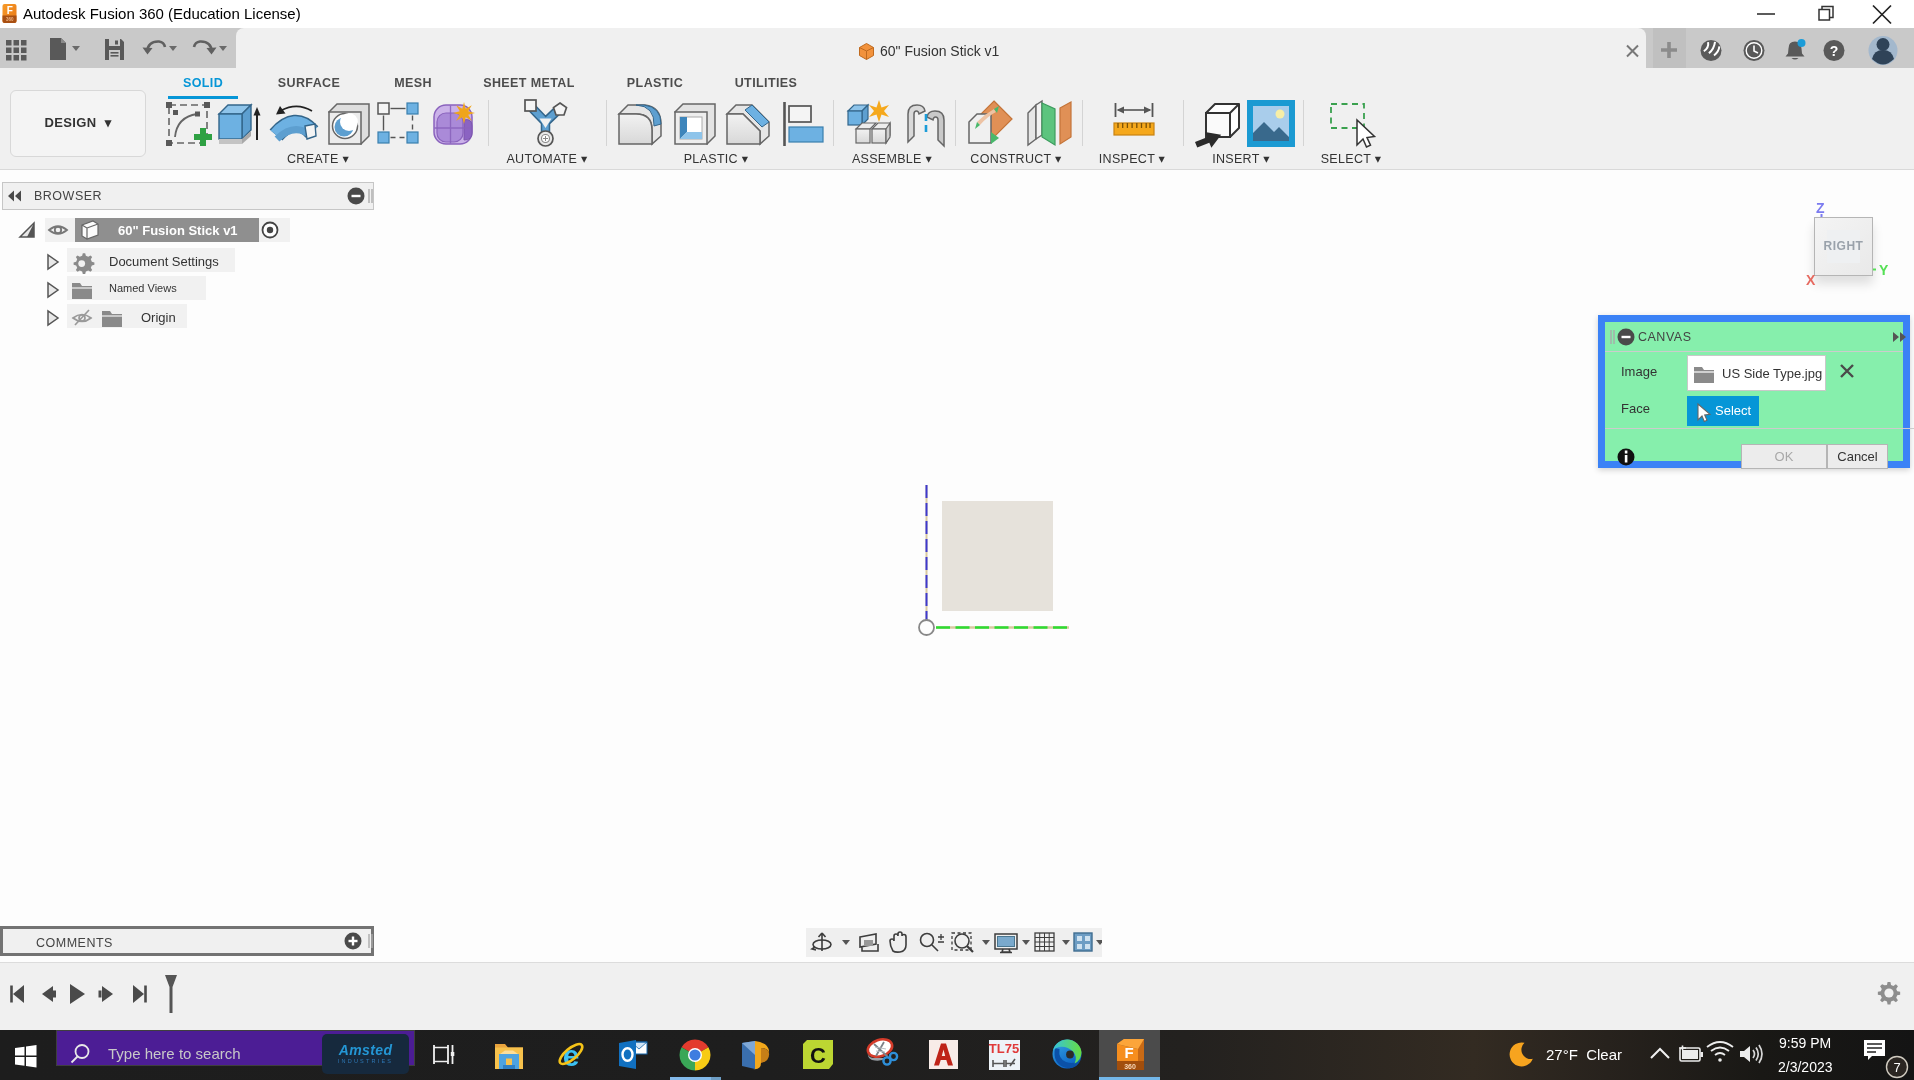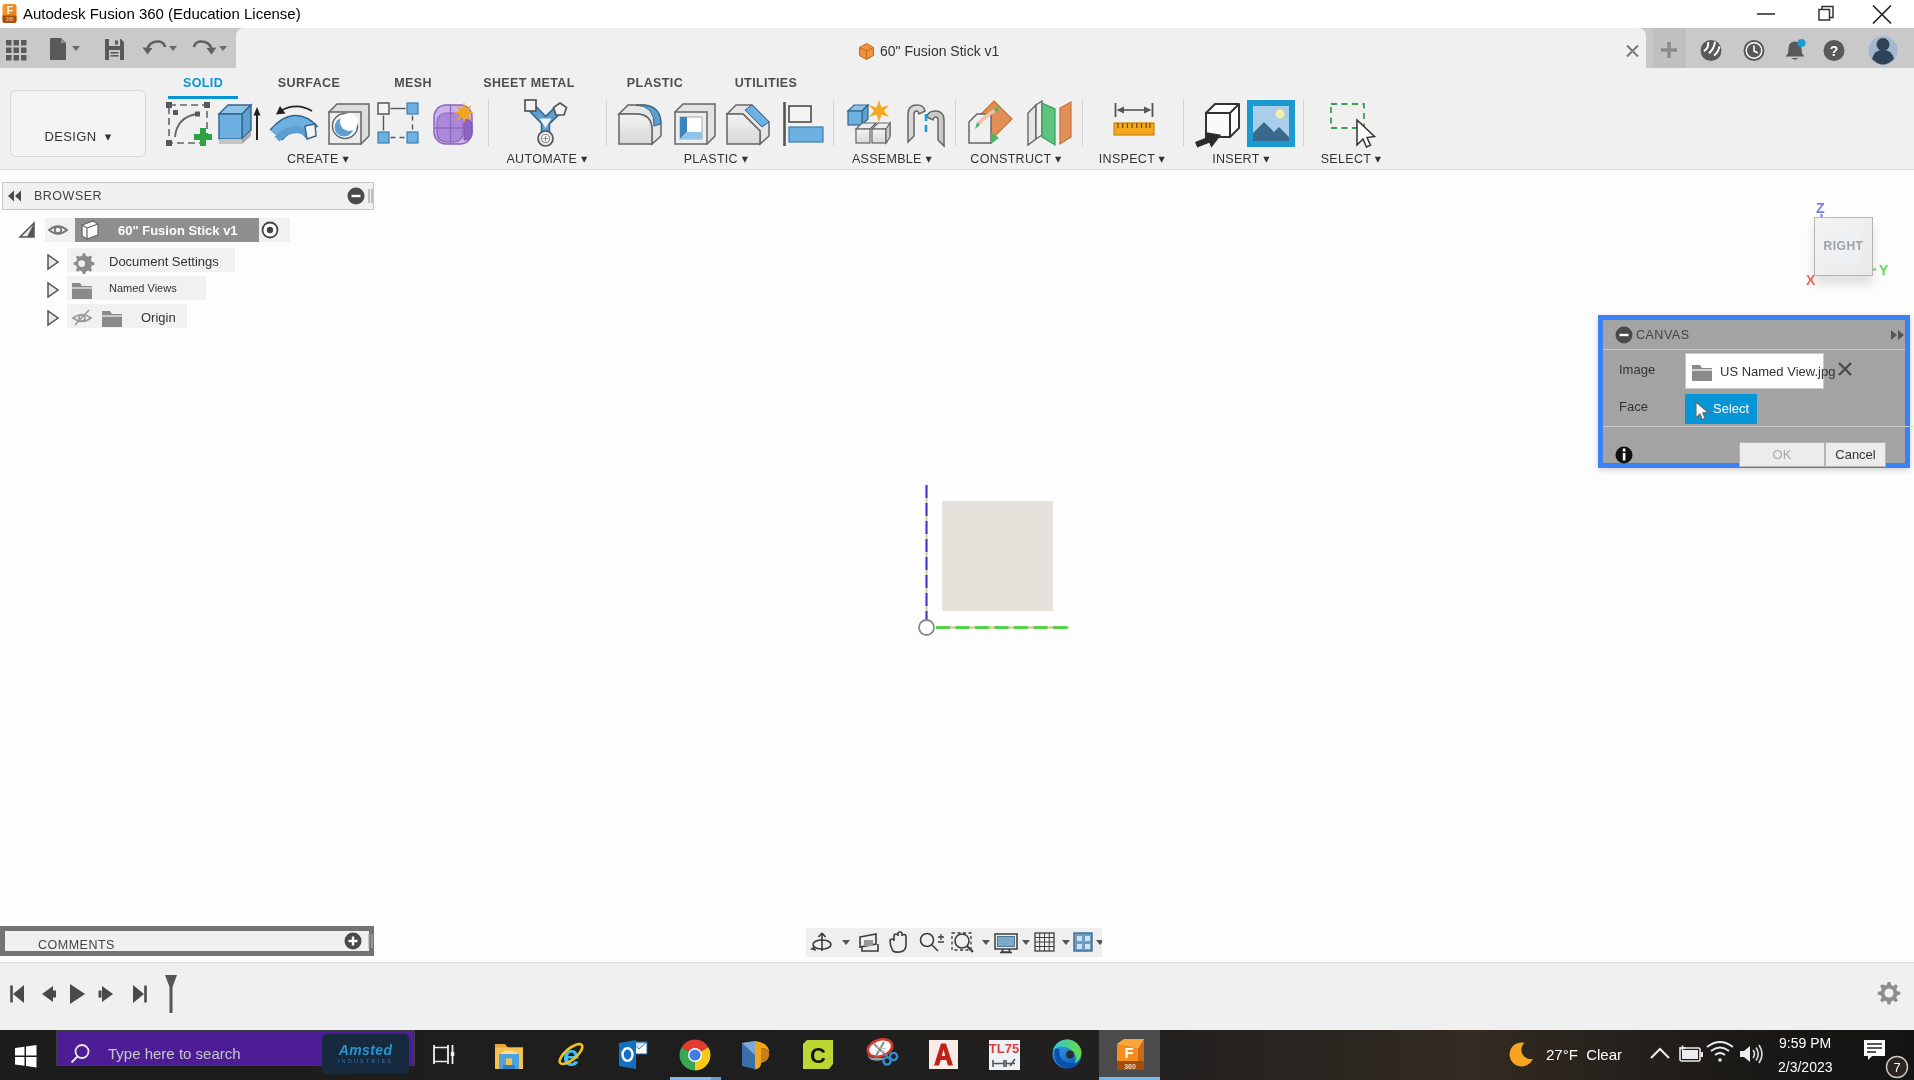--- a/index.html
+++ b/index.html
@@ -16,45 +16,45 @@
   #doctab { position:absolute; left:236px; top:28px; width:1410px; height:40px; background:#f0f0f0; border-radius:8px 8px 0 0; }
   #plusbtn { position:absolute; left:1653px; top:28px; width:33px; height:40px; background:#c0c0c0; }
   #tabtitle { position:absolute; left:880px; top:43px; font-size:14px; color:#333; }
 
   
   #ribbon { position:absolute; left:0; top:68px; width:1914px; height:102px; background:#f0f0f0; border-bottom:1px solid #d9d9d9; }
   .rtab { position:absolute; top:76px; font-size:12.5px; font-weight:bold; color:#4d4d4d; letter-spacing:0.4px; transform:translateX(-50%); }
   .rtab.active { color:#0696d7; }
   #solidline { position:absolute; left:168px; top:96px; width:70px; height:3px; background:#0696d7; }
   #designbtn { position:absolute; left:10px; top:90px; width:136px; height:67px; background:#f4f4f4; border:1px solid #d8d8d8; border-radius:6px; }
-  #designbtn span { position:absolute; left:0; top:24px; width:100%; text-align:center; font-size:13px; font-weight:normal; color:#333; letter-spacing:0.4px;margin-top:14px; }
+  #designbtn span { position:absolute; left:0; top:24px; width:100%; text-align:center; font-size:13px; font-weight:bold; color:#333; letter-spacing:0.4px; }
   .glabel { position:absolute; top:151px; font-size:12.5px; color:#333; letter-spacing:0.3px; transform:translateX(-50%); white-space:nowrap; }
   .gdiv { position:absolute; top:100px; width:1px; height:46px; background:#d4d4d4; }
 
   
   #viewport { position:absolute; left:0; top:170px; width:1914px; height:792px; background:#fdfdfd; }
 
   
   #browserhdr { position:absolute; left:2px; top:182px; width:372px; height:28px; background:#f0f0f0; border:1px solid #c6c6c6;padding-left:36px; }
   #browserhdr .t { position:absolute; left:31px; top:6px; font-size:12.5px; color:#444; letter-spacing:0.5px; }
 
   
-  #canvasdlg { position:absolute; left:1598px; top:315px; width:312px; height:153px; background:#a3a3a3; border:5px solid #3b82f6; box-shadow:0 2px 6px rgba(0,0,0,0.18); }
+  #canvasdlg { position:absolute; left:1598px; top:315px; width:312px; height:153px; background:#86efac; border:7px solid #3b82f6; box-shadow:0 2px 6px rgba(0,0,0,0.18); }
   #canvashdr { position:absolute; left:0; top:0; width:100%; height:30px; border-bottom:1px solid #cccccc; }
   #canvashdr .t { position:absolute; left:33px; top:8px; font-size:12.5px; color:#444; letter-spacing:0.5px; }
   .dlglabel { position:absolute; font-size:13px; color:#333; }
   #imgbox { position:absolute; left:82px; top:33px; width:139px; height:36px; background:#ffffff; border:1px solid #c9c9c9; }
   #imgbox .t { position:absolute; left:34px; top:10px; font-size:13px; color:#333; white-space:nowrap; }
   #selbtn { position:absolute; left:82px; top:74px; width:72px; height:30px; background:#0696d7; }
   #selbtn .t { position:absolute; left:28px; top:7px; font-size:13px; color:#fff; }
   #dlgsep { position:absolute; left:0px; top:106px; width:310px; height:1px; background:#cccccc; }
   .dlgbtn { position:absolute; top:122px; height:25px; background:#ececec; border:1px solid #b5b5b5; font-size:13px; text-align:center; line-height:23px; }
 
   
-  #commentshdr { position:absolute; left:0px; top:926px; width:374px; height:30px; background:#f0f0f0; border:5px solid #737373; }
+  #commentshdr { position:absolute; left:0px; top:926px; width:374px; height:30px; background:#f0f0f0; border:3px solid #737373; }
   #commentshdr .t { position:absolute; left:33px; top:7px; font-size:12.5px; color:#444; letter-spacing:0.5px; }
   #navbar { position:absolute; left:806px; top:928px; width:296px; height:29px; background:#efefef; }
   #timeline { position:absolute; left:0; top:962px; width:1914px; height:68px; background:#f0f0f0; border-top:1px solid #dcdcdc; }
 
   
   #taskbar { position:absolute; left:0; top:1030px; width:1914px; height:50px;
     background:linear-gradient(to right,#1d1d1d 0%,#1e1e1e 40%,#23211f 62%,#332b22 77%,#27221d 84%,#191815 92%,#141414 100%); }
   #searchbox { position:absolute; left:56px; top:1030px; width:359px; height:36px; background:#4c1d95; border:1px solid #3f3f3f; }
   #searchbox .t { position:absolute; left:51px; top:14px; font-size:15px; color:#c8c8c8; }
   #amsted { position:absolute; left:322px; top:1034px; width:87px; height:40px; background:#16293d; border-radius:5px; }
@@ -429,21 +429,21 @@
   <line x1="56" y1="177.5" x2="189" y2="177.5" stroke="#2ddc32" stroke-width="2.5" stroke-dasharray="14 5.5"></line>
   <circle cx="46.5" cy="177.5" r="7.5" fill="#fdfdfd" stroke="#888" stroke-width="1.8"></circle>
 </svg>
 
 <div id="canvasdlg">
   <div id="canvashdr">
       <div class="t">CANVAS</div>
     </div>
   <div class="dlglabel" style="left:16px; top:42px;">Image</div>
   <div id="imgbox">
-      <div class="t">US Named View.jpg</div>
+      <div class="t">US Side Type.jpg</div>
     </div>
   <div class="dlglabel" style="left:16px; top:79px;">Face</div>
   <div id="selbtn">
       <div class="t">Select</div>
     </div>
   <div id="dlgsep"></div>
   <div class="dlgbtn" style="left:136px; width:86px; color:#a8a8a8;">OK</div>
   <div class="dlgbtn" style="left:222px; width:61px; color:#333;">Cancel</div>
   <svg class="abs" style="left:0;top:0;" width="312" height="153">
 

